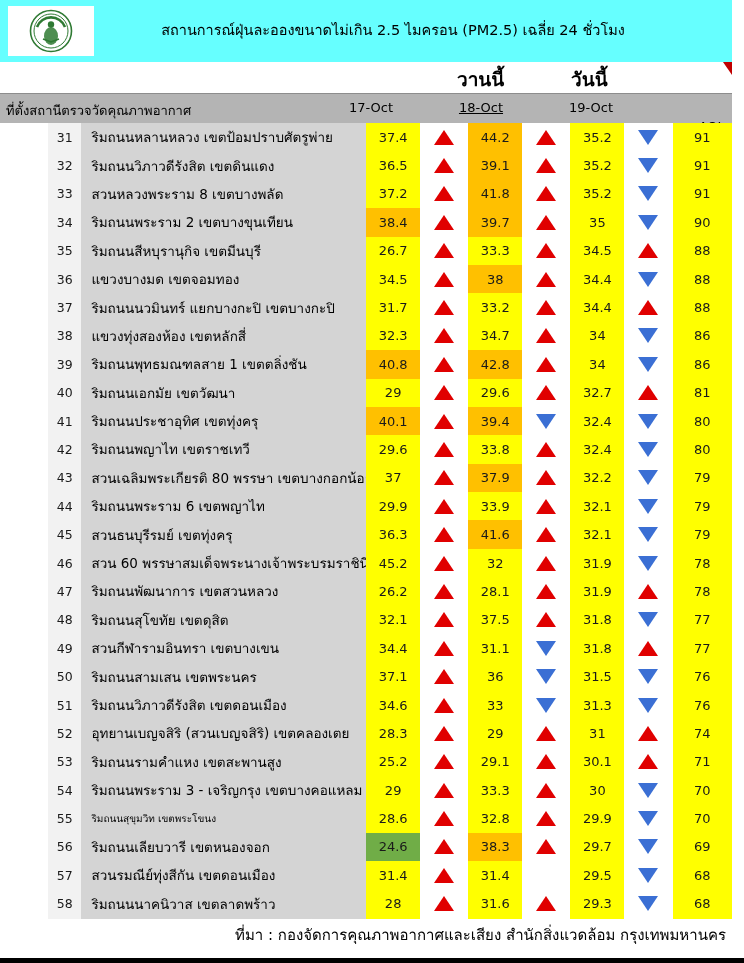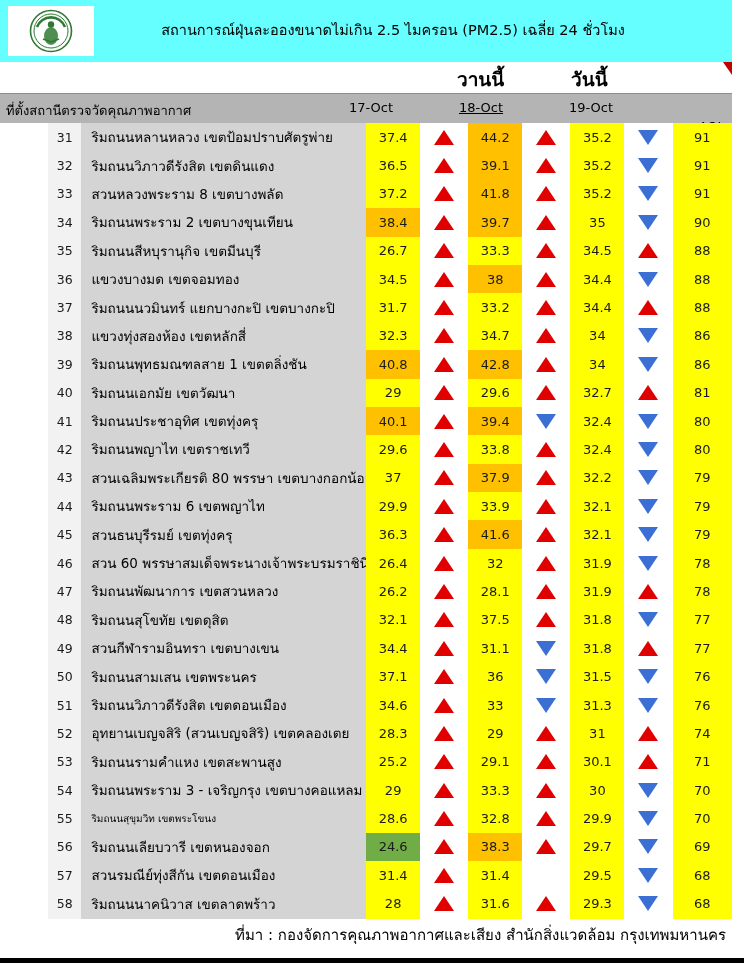--- a/index.html
+++ b/index.html
@@ -458,21 +458,21 @@
         </div>
         <div class="c-val yellow">32.1</div>
         <div class="c-arrow">
           <div class="arrow-down"></div>
         </div>
         <div class="c-aqi">79</div>
       </div>
       <div class="row">
         <div class="c-num">46</div>
         <div class="c-name">สวน 60 พรรษาสมเด็จพระนางเจ้าพระบรมราชินีนาถ เข</div>
-        <div class="c-val yellow">26.4</div>
+        <div class="c-val yellow">45.2</div>
         <div class="c-arrow">
           <div class="arrow-up"></div>
         </div>
         <div class="c-val yellow">32</div>
         <div class="c-arrow">
           <div class="arrow-up"></div>
         </div>
         <div class="c-val yellow">31.9</div>
         <div class="c-arrow">
           <div class="arrow-down"></div>

